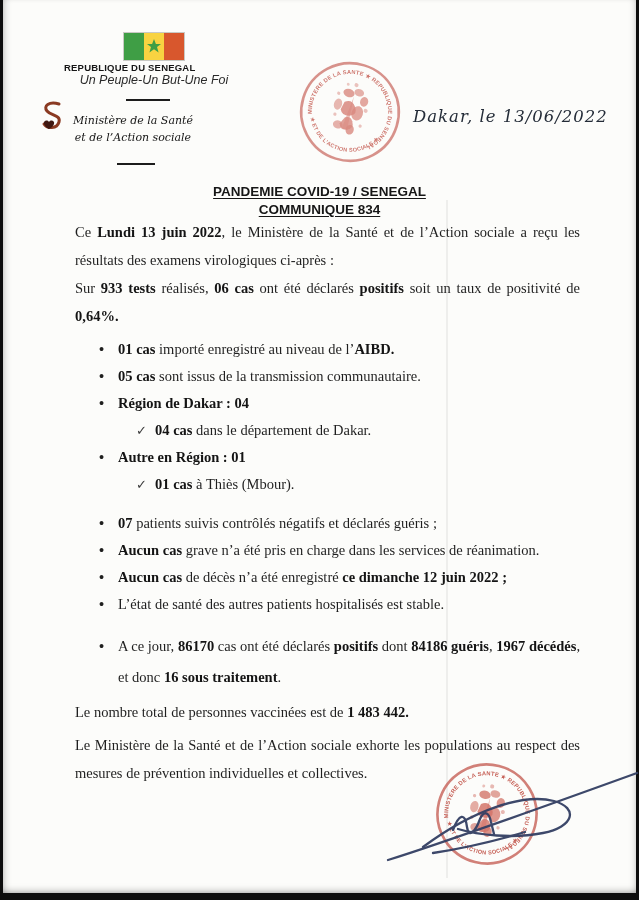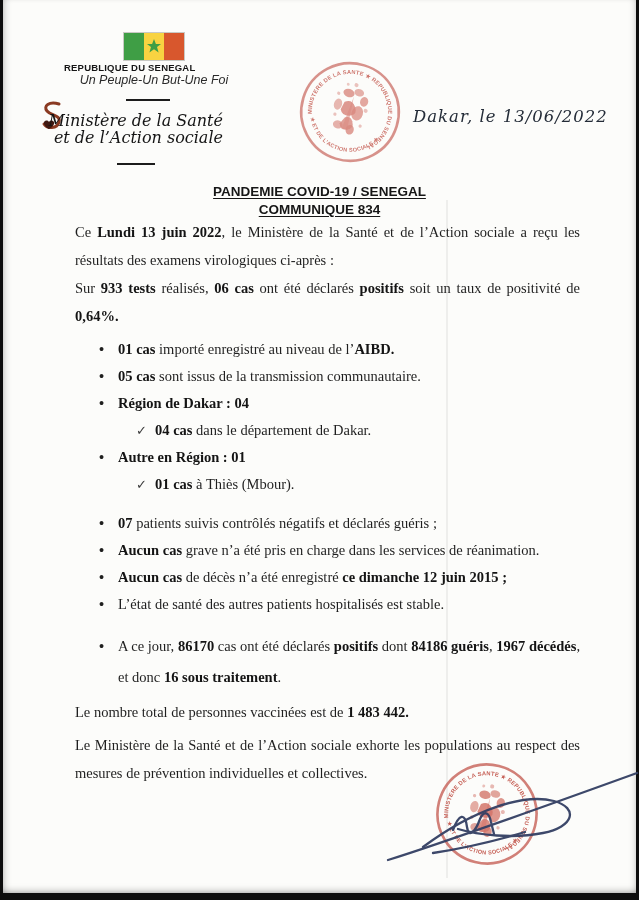--- a/index.html
+++ b/index.html
@@ -14,22 +14,22 @@
   .flag{position:absolute;left:120px;top:32px;width:62px;height:29px;display:flex;
         border:1px solid #c9c9c4;box-sizing:border-box;}
   .flag .b{flex:1;position:relative;}
   .republic{position:absolute;left:61px;top:62px;width:180px;
             font-family:"Liberation Sans",sans-serif;font-weight:bold;font-size:9.5px;
             color:#161616;letter-spacing:.2px;}
   .motto{position:absolute;left:41px;top:73px;width:220px;text-align:center;
          font-family:Liberation Sans, sans-serif;font-style:italic;font-size:12.5px;color:#2a2a2a;}
   .hr1{position:absolute;left:123px;top:99px;width:44px;height:2px;background:#1c1c1c;}
   .ministry-logo{position:absolute;left:36px;top:100px;}
-  .ministry{position:absolute;left:40px;top:112px;width:180px;text-align:right;
-            font-family:"DejaVu Serif",serif;font-style:italic;font-size:16px;
+  .ministry{position:absolute;left:40px;top:112px;width:180px;text-align:center;
+            font-family:"DejaVu Serif",serif;font-style:italic;font-size:11px;
             line-height:17px;color:#151515;}
   .hr2{position:absolute;left:114px;top:163px;width:38px;height:2px;background:#1c1c1c;}
   .date-line{position:absolute;left:410px;top:107px;font-family:"DejaVu Serif",serif;
              font-style:italic;font-size:16.5px;letter-spacing:1px;color:#242c38;}
   
   .doc-title{position:absolute;left:0;top:183px;width:633px;text-align:center;
              font-family:"Liberation Sans",sans-serif;font-weight:bold;font-size:13.5px;
              line-height:17.5px;color:#161616;}
   .doc-title span{text-decoration:underline;text-underline-offset:2px;}
   
@@ -163,21 +163,21 @@
         <div class="li bullet">
           <span class="marker" style="font-weight: bold;">•</span>
           <span class="txt"><b>07</b><span> patients suivis contrôlés négatifs et déclarés guéris ;</span></span>
         </div>
         <div class="li bullet">
           <span class="marker" style="font-weight: bold;">•</span>
           <span class="txt"><b>Aucun cas</b><span> grave n’a été pris en charge dans les services de réanimation.</span></span>
         </div>
         <div class="li bullet">
           <span class="marker" style="font-weight: bold;">•</span>
-          <span class="txt"><b>Aucun cas</b><span> de décès n’a été enregistré </span><b>ce dimanche 12 juin 2015 ;</b></span>
+          <span class="txt"><b>Aucun cas</b><span> de décès n’a été enregistré </span><b>ce dimanche 12 juin 2022 ;</b></span>
         </div>
         <div class="li bullet">
           <span class="marker" style="font-weight: bold;">•</span>
           <span class="txt"><span>L’état de santé des autres patients hospitalisés est stable.</span></span>
         </div>
       </div>
       <div class="list gap3">
         <div class="li bullet justify">
           <span class="marker" style="font-weight: bold;">•</span>
           <span class="txt"><span>A ce jour, </span><b>86170</b><span> cas ont été déclarés </span><b>positifs</b><span> dont </span><b>84186 guéris</b><span>, </span><b>1967 décédés</b><span>, et donc </span><b>16 sous traitement</b><span>.</span></span>

